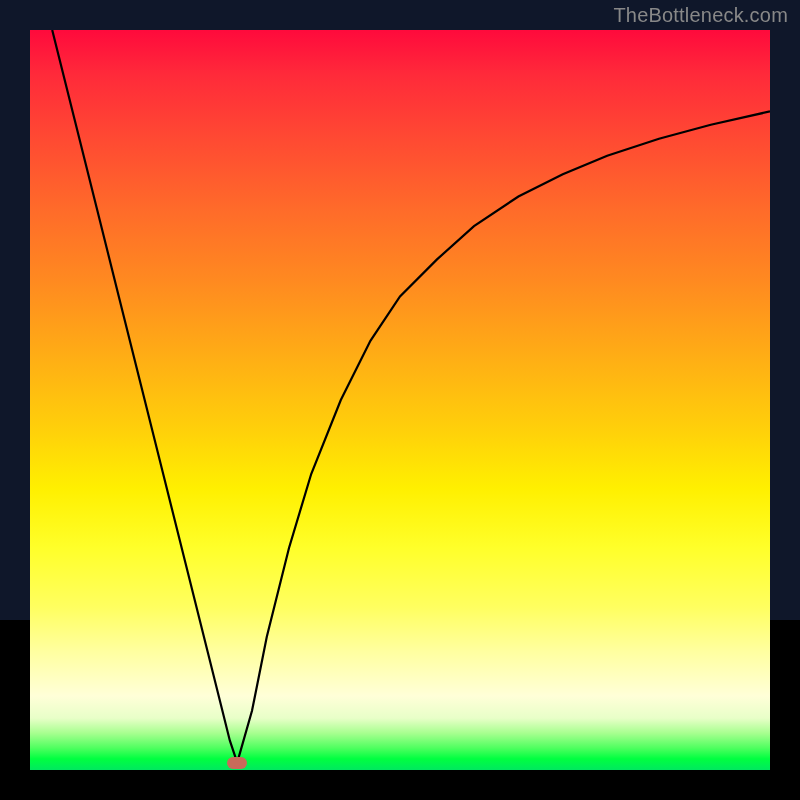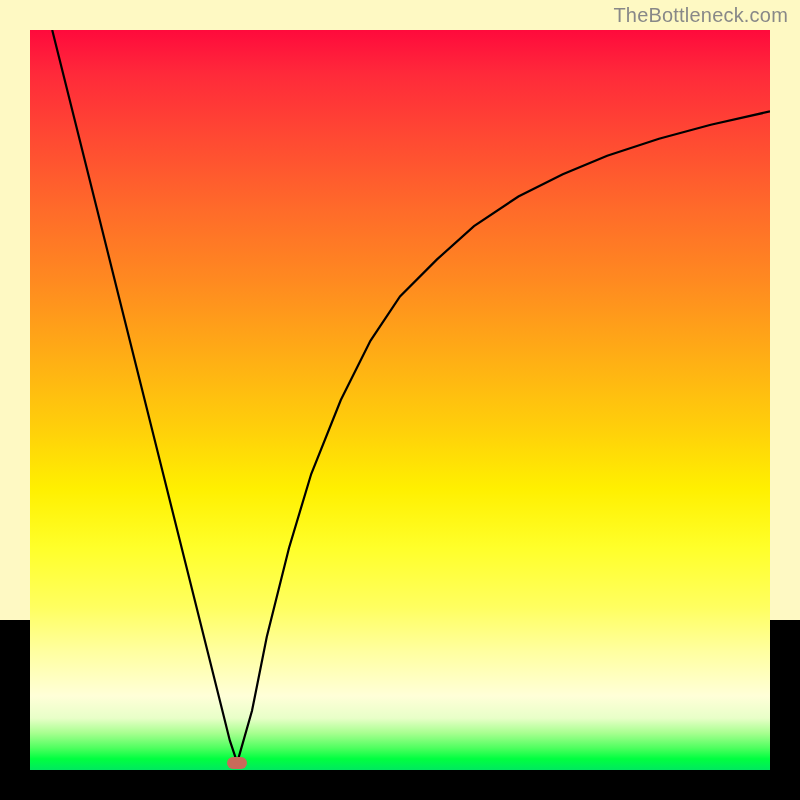--- a/index.html
+++ b/index.html
@@ -8,21 +8,21 @@
     width: 800px;
     height: 800px;
     overflow: hidden;
     background: #000;
     font-family: Arial, Helvetica, sans-serif;
   }
   .frame {
     position: relative;
     width: 800px;
     height: 620px;
-    background: #fef9c3;
+    background: #0f172a;
   }
   .plot-bg {
     position: absolute;
     left: 30px;
     top: 30px;
     width: 740px;
     height: 740px;
     background: linear-gradient(
       to bottom,
       #ff0a3c 0%,

